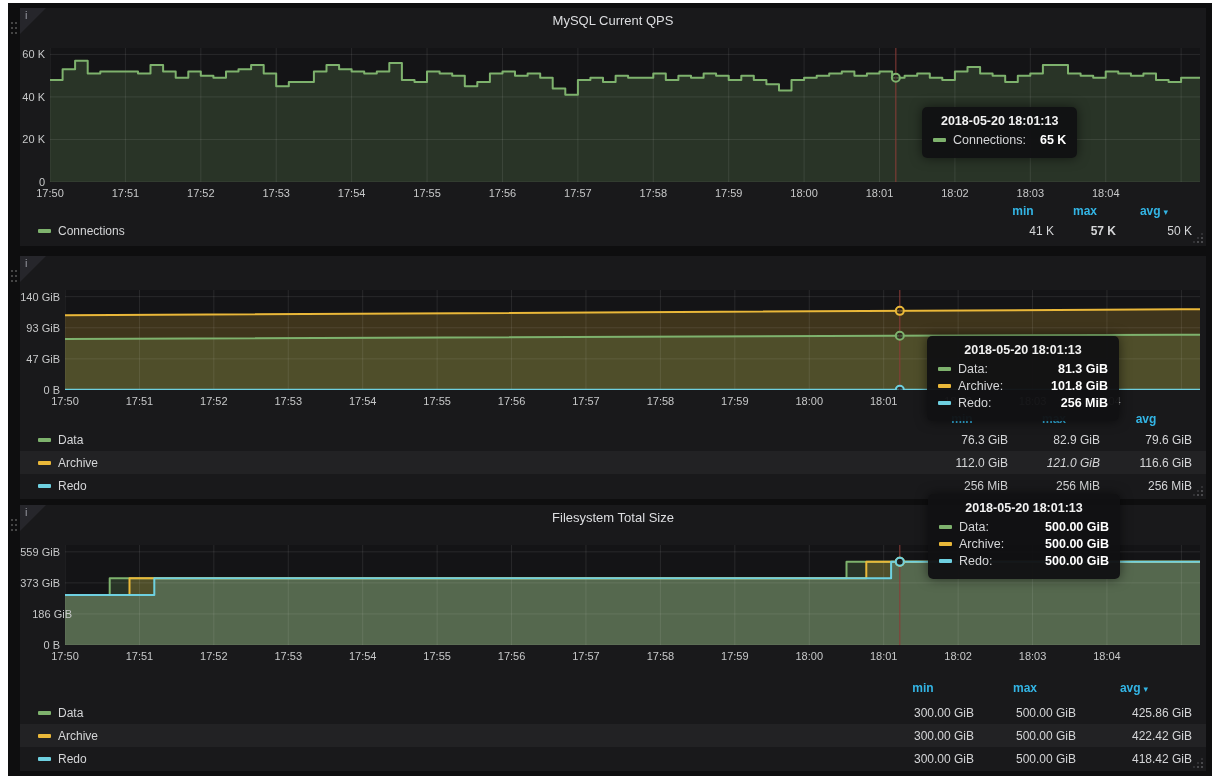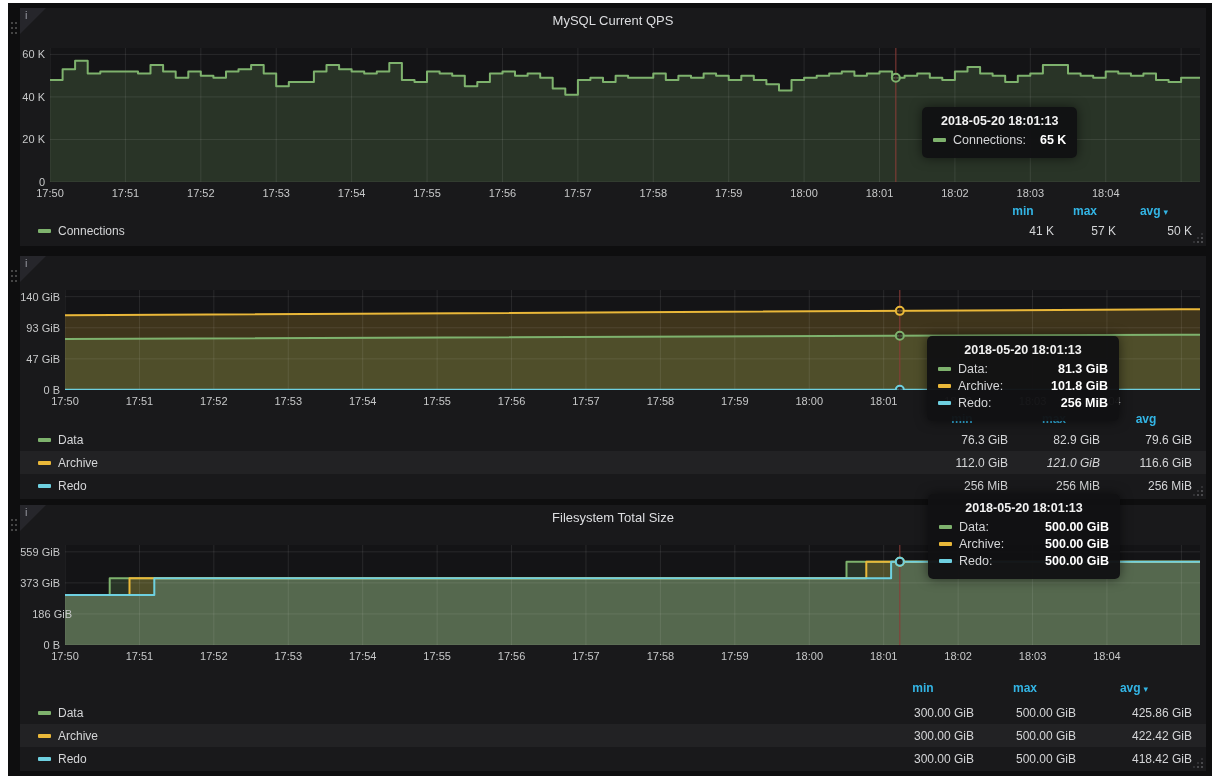--- a/index.html
+++ b/index.html
@@ -101,21 +101,21 @@
         <span style="width: 62px;">min</span>
         <span style="width: 62px;">max</span>
         <span style="width: 76px;">avg<span class="caret">▾</span></span>
       </div>
       <div class="lrows" style="top: 212px;">
         <div class="lrow" style="height: 22px;">
           <span class="ldash" style="background: rgb(126, 178, 109);"></span>
           <span class="lname">Connections</span>
           <span class="lcols">
             <span style="width: 62px;">41 K</span>
-            <span style="width: 62px;">57 K</span>
+            <span style="width: 62px; font-weight: bold;">57 K</span>
             <span style="width: 76px;">50 K</span>
           </span>
         </div>
       </div>
     </div>
 
   <div class="panel" style="left:12px;top:253px;width:1186px;height:243px;">
     <div class="wedge"></div>
     <span class="wedge-i">i</span>
     <div class="plot" style="left: 45px; top: 34px; width: 1135px; height: 100px;">

